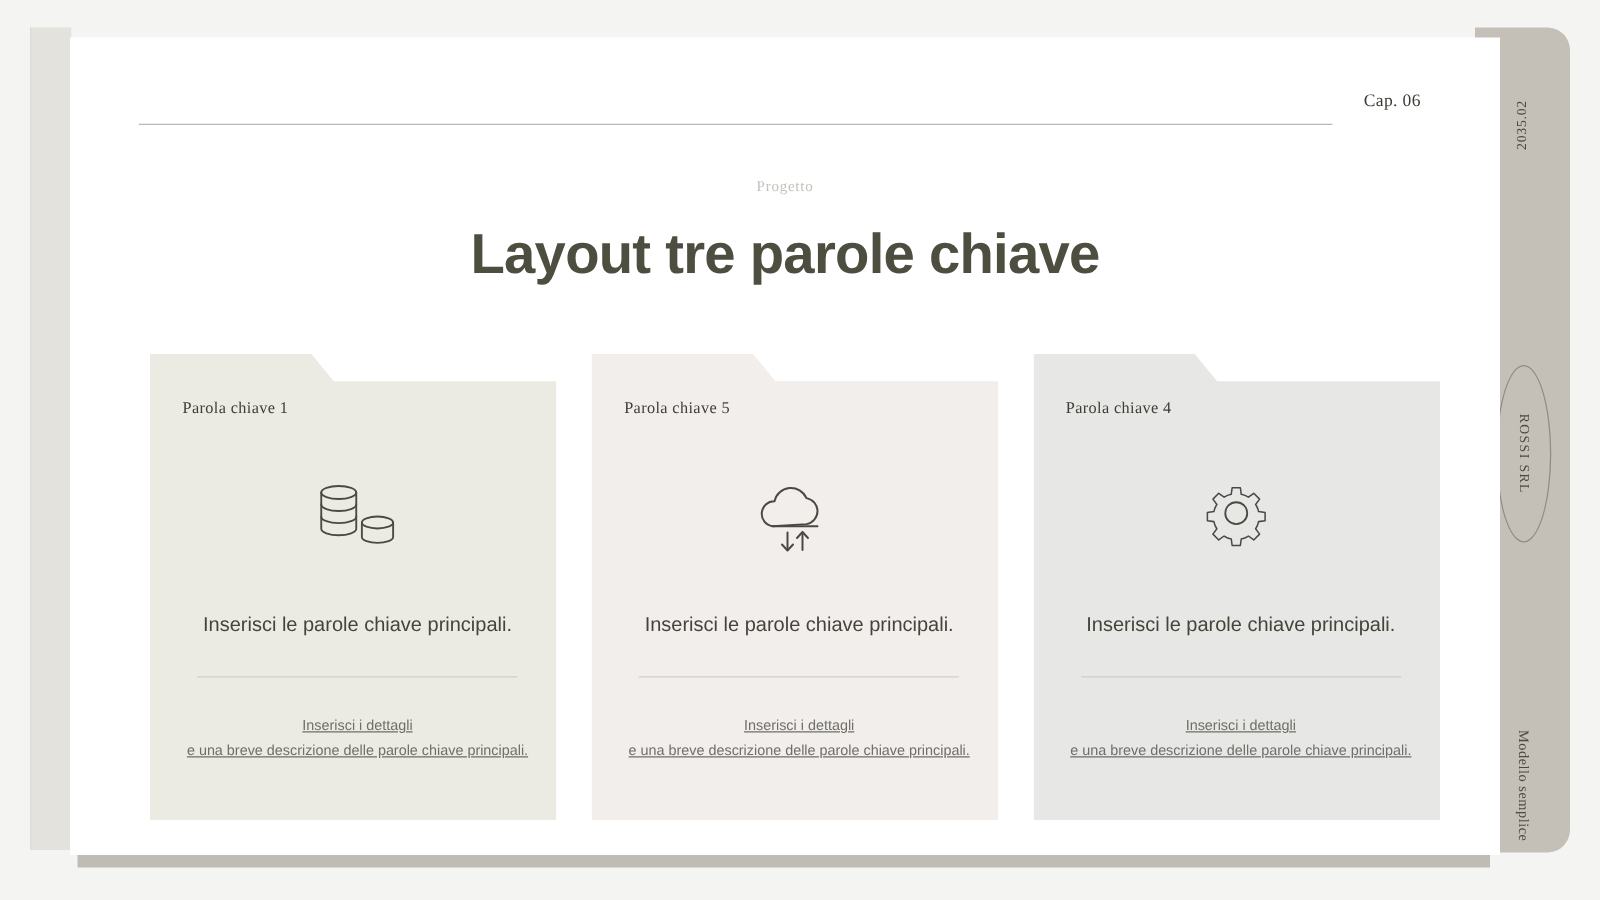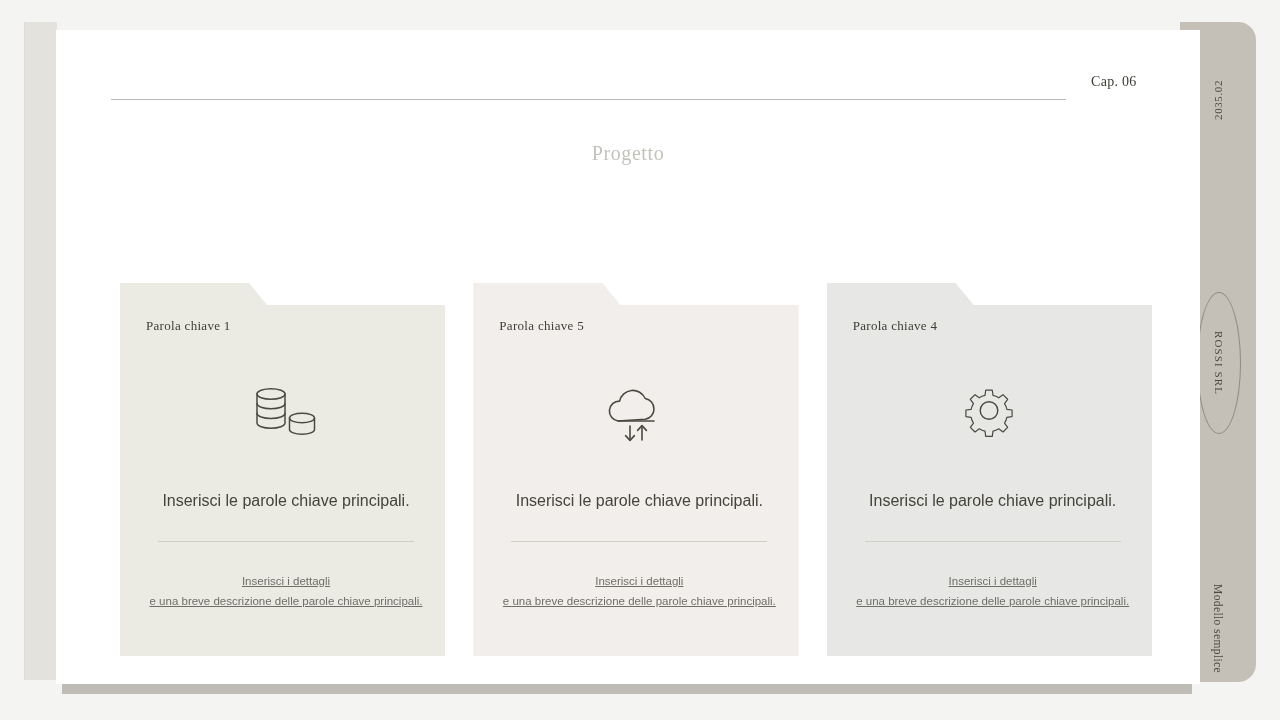--- a/index.html
+++ b/index.html
@@ -88,21 +88,21 @@
   }
 
   
   #eyebrow {
     position: absolute;
     left: 0;
     top: 112px;
     width: 1144px;
     text-align: center;
     font-family: "Liberation Serif", serif;
-    font-size: 20px;
+    font-size: 12px;
     color: #c3c2bc;
     letter-spacing: .6px;
   }
   #slide-title {
     position: absolute;
     left: 0;
     top: 148px;
     width: 1144px;
     text-align: center;
     font-family: "Liberation Sans", sans-serif;
@@ -255,20 +255,21 @@
       <span>Modello semplice</span>
     </div>
   </div>
 
   <div id="slide-canvas">
 
     <div id="header-rule"></div>
     <div id="chapter-label">Cap. 06</div>
 
     <div id="eyebrow">Progetto</div>
+    <div id="slide-title">Layout tre parole chiave</div>
 
     <div id="cards-row">
 
       <div class="kw-card tint-a">
         <div class="kw-tab-label">Parola chiave 1</div>
         <div class="kw-icon">
           <svg width="72" height="62" viewBox="0 0 72 62" fill="none" stroke="#4A4A42" stroke-width="1.5" stroke-linecap="round" stroke-linejoin="round">
             <ellipse cx="24" cy="11" rx="14" ry="5.2"></ellipse>
             <path d="M10 11 v29 a14 5.2 0 0 0 28 0 V11"></path>
             <path d="M10 20.6 a14 5.2 0 0 0 28 0"></path>

